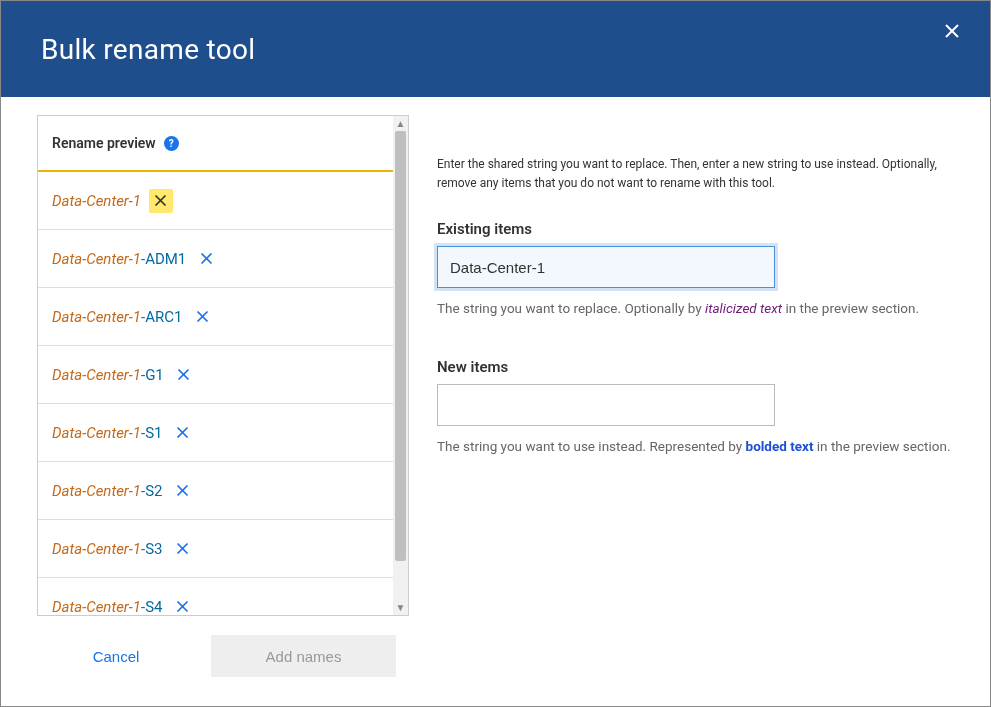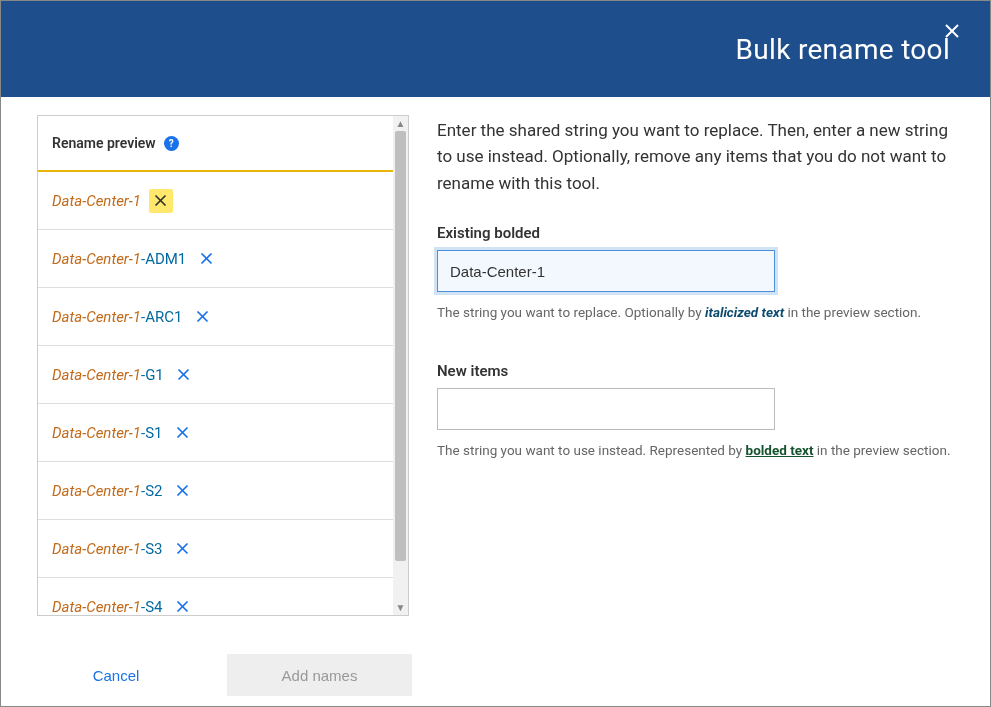--- a/index.html
+++ b/index.html
@@ -19,21 +19,20 @@
     background: #fff;
   }
   .modal-header {
     background: #1f4e8c;
     color: #fff;
     height: 96px;
     display: flex;
     align-items: center;
     padding: 0 40px;
     position: relative;
-    justify-content: flex-end;
   }
   .modal-title {
     font-size: 28px;
     font-weight: 400;
     letter-spacing: 0.3px;
   }
   .close-btn {
     position: absolute;
     top: 16px;
     right: 24px;
@@ -154,24 +153,25 @@
     cursor: pointer;
   }
   
   .right-col {
     flex: 1;
     display: flex;
     flex-direction: column;
     padding-top: 2px;
   }
   .instruction {
-    font-size: 17px;
+    font-size: 12px;
     color: #333;
     line-height: 1.55;
     margin-bottom: 28px;
+    margin-top: 38px;
   }
   .field-label {
     font-size: 15px;
     font-weight: 600;
     color: #333;
     margin-bottom: 8px;
   }
   .text-input {
     width: 338px;
     height: 42px;
@@ -186,39 +186,37 @@
     border: 1px solid #4a90d9;
     box-shadow: 0 0 0 3px rgba(74,144,217,0.25);
     background: #f3f8fe;
   }
   .help-text {
     font-size: 13.5px;
     color: #666;
     margin-top: 12px;
   }
   .help-text .italic {
-    color: #0c4a6e;
+    color: #701a75;
     font-style: italic;
-    font-weight: bold;
   }
   .help-text .bold {
-    color: #14532d;
+    color: #1d4ed8;
     font-weight: 700;
-    text-decoration: underline;
   }
   .field-group {
     margin-bottom: 42px;
   }
   
   .modal-footer {
     height: 90px;
     display: flex;
-    align-items: flex-end;
+    align-items: center;
     padding: 0 40px 10px;
-    gap: 16px;
+    gap: 0;
   }
   .btn {
     height: 42px;
     min-width: 130px;
     padding: 0 24px;
     border: none;
     font-size: 15px;
     cursor: pointer;
     display: inline-flex;
     align-items: center;
@@ -343,21 +341,21 @@
           <div class="thumb"></div>
           <div class="arrow down">▼</div>
         </div>
       </div>
     </div>
 
     <div class="right-col">
       <p class="instruction">Enter the shared string you want to replace. Then, enter a new string to use instead. Optionally, remove any items that you do not want to rename with this tool.</p>
 
       <div class="field-group">
-        <div class="field-label">Existing bolded</div>
+        <div class="field-label">Existing items</div>
         <input type="text" class="text-input focused" value="Data-Center-1" style="">
         <div class="help-text">
           <span>The string you want to replace. Optionally by </span><span class="italic">italicized text</span><span> in the preview section.</span>
         </div>
       </div>
 
       <div class="field-group">
         <div class="field-label">New items</div>
         <input type="text" class="text-input" value="" style="">
         <div class="help-text">

